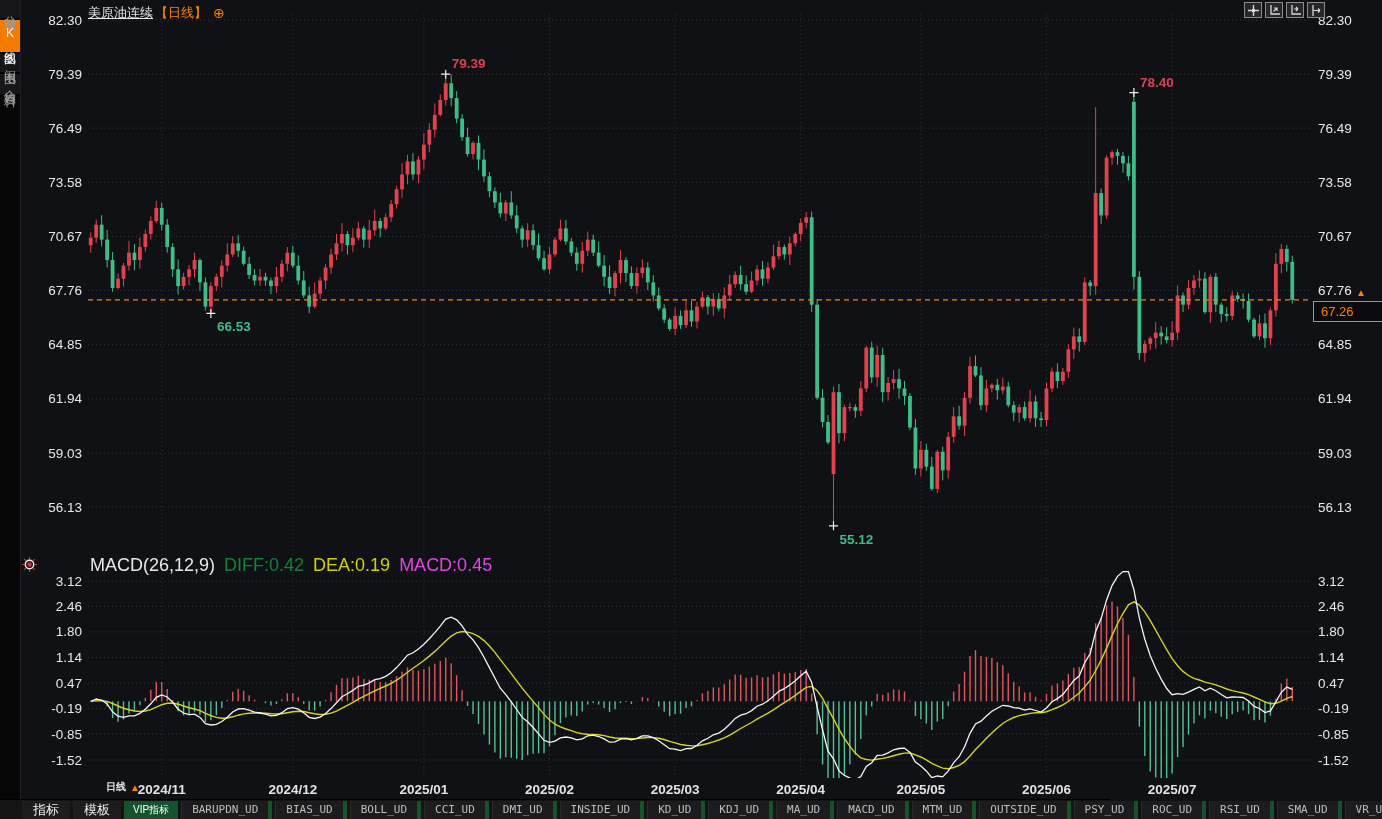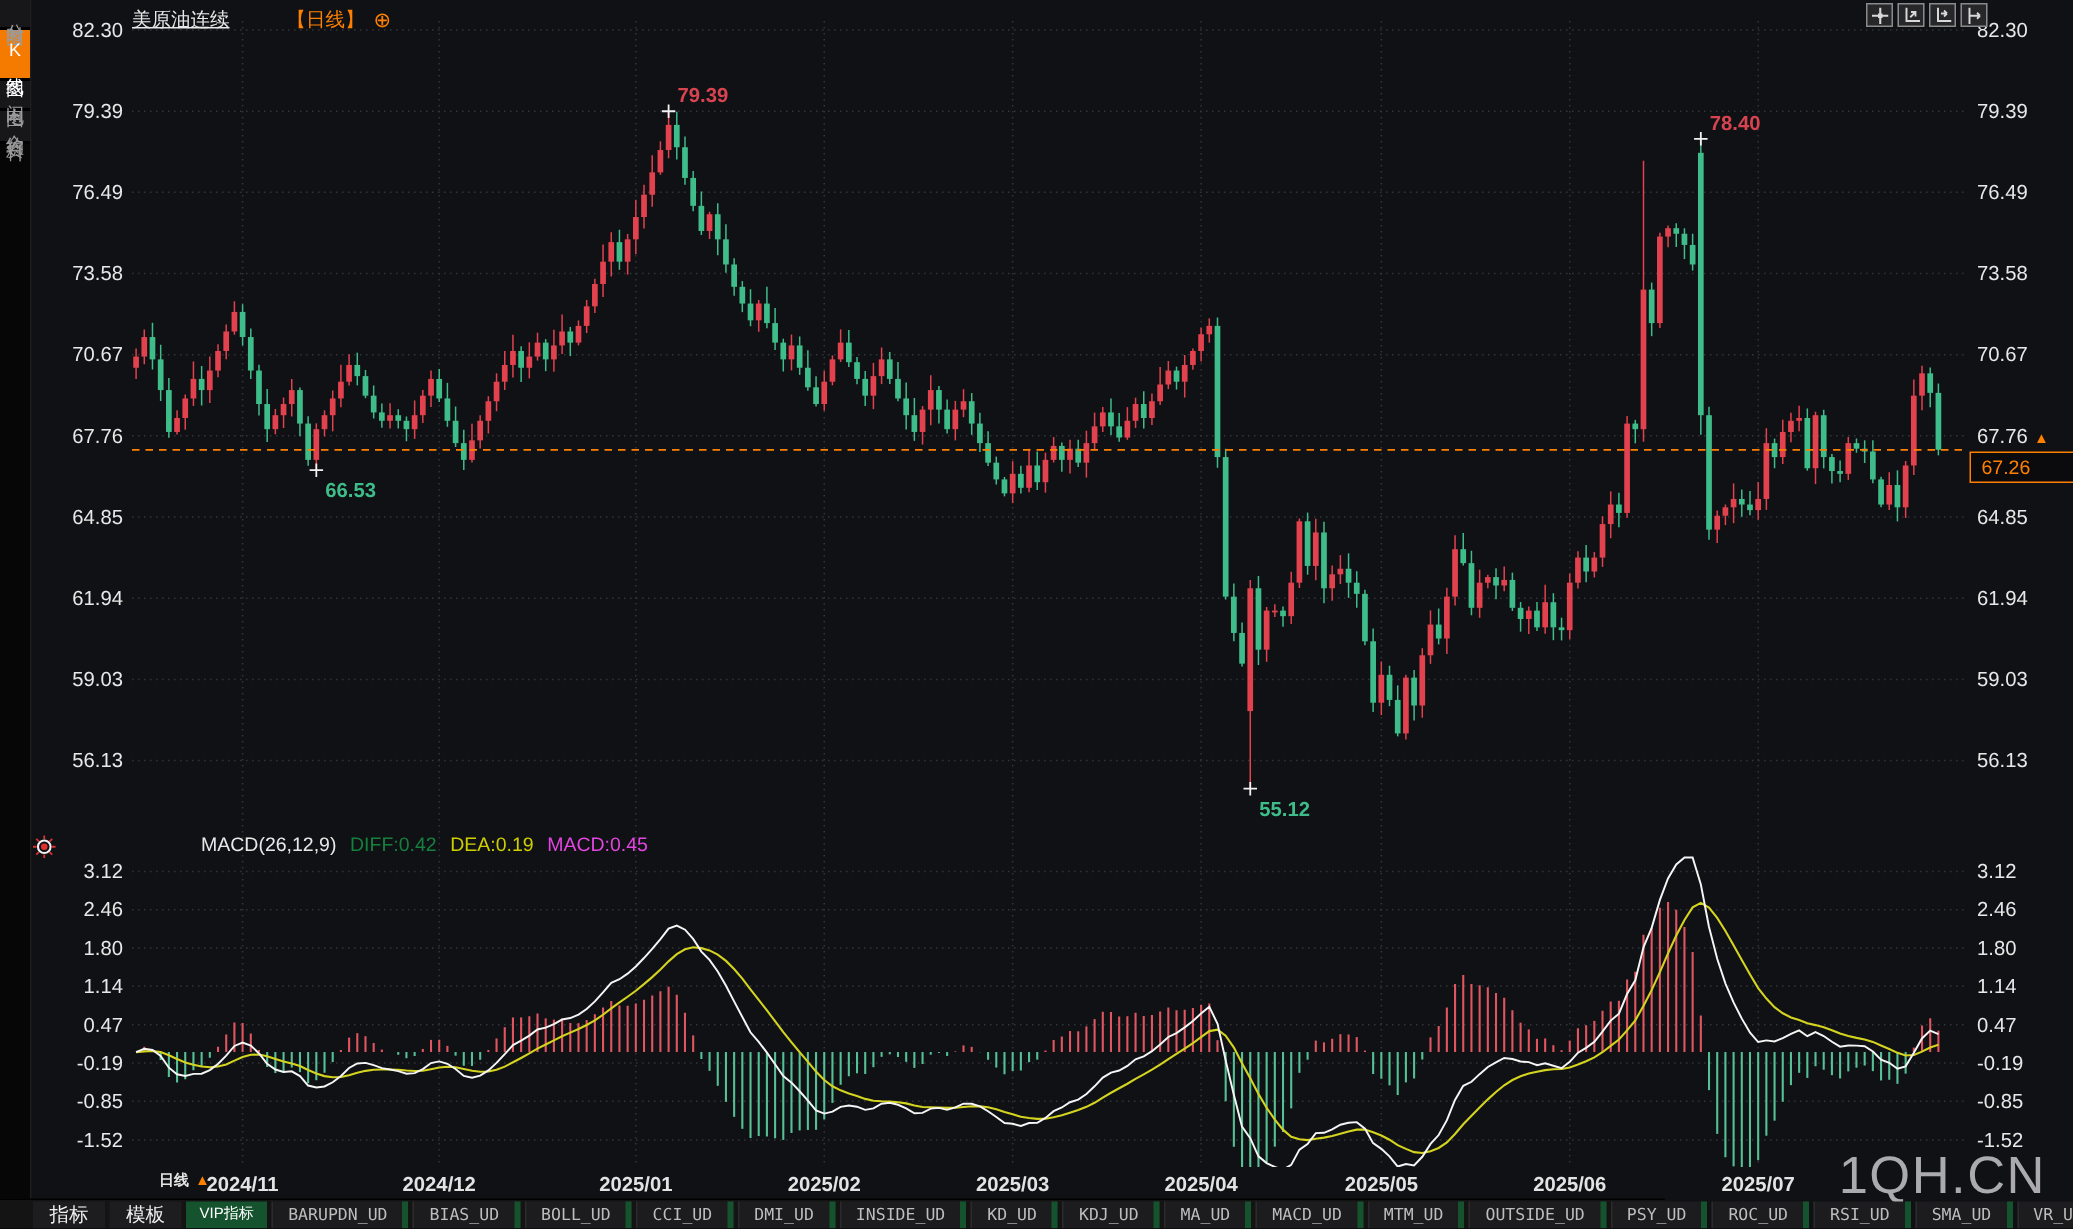--- a/index.html
+++ b/index.html
@@ -9,28 +9,28 @@
   
   .sidebar{position:absolute;left:0;top:0;width:20px;height:819px;background:#060607;border-right:1px solid #1f1f22;z-index:30;}
   .side-tab{width:20px;background:#17171a;border-bottom:2px solid #000;cursor:pointer;
             writing-mode:vertical-lr;text-orientation:upright;
             color:#9b9b9b;font-size:12px;line-height:20px;padding:6px 0;letter-spacing:2px;text-align:center;}
   .side-tab.active{background:#f57a00;color:#ffffff;}
 
   
   .title-bar{position:absolute;left:88px;top:4px;z-index:20;display:flex;align-items:center;gap:2px;font-size:13px;}
   .title-symbol{color:#e8e8e8;text-decoration:underline;}
-  .title-period{color:#ff8000;margin-left:36px;}
+  .title-period{color:#ff8000;}
   .title-menu{color:#ff8000;font-size:14px;margin-left:4px;cursor:pointer;line-height:13px;}
 
   .tr-icons{position:absolute;left:1244px;top:2px;z-index:20;display:flex;gap:3px;}
   .tr-icon{width:16px;height:14px;background:#27272a;border:1px solid #8a8a8a;display:flex;align-items:center;justify-content:center;cursor:pointer;}
 
   
-  .macd-header{position:absolute;left:90px;top:555px;z-index:20;display:flex;gap:9px;font-size:13px;white-space:nowrap;margin-left:44px;}
+  .macd-header{position:absolute;left:90px;top:555px;z-index:20;display:flex;gap:9px;font-size:18px;white-space:nowrap;}
   .macd-f{color:#e8e8e8;} .macd-diff{color:#15803d;} .macd-dea{color:#cfcf00;text-align:center;} .macd-macd{color:#e245e2;}
   .alarm{position:absolute;left:21px;top:556px;z-index:20;cursor:pointer;}
 
   
   .period-label{position:absolute;left:106px;top:780px;z-index:20;display:flex;align-items:center;gap:4px;cursor:pointer;}
   .period-label .p-txt{color:#e5e5e5;font-size:10px;font-weight:bold;}
   .period-label .p-arrow{color:#ff8000;font-size:10px;}
 
   
   .price-tag{position:absolute;left:1313px;top:301px;width:64px;height:19px;z-index:20;
@@ -886,21 +886,20 @@
   </div>
 
   <div class="period-label">
     <span class="p-txt">日线</span>
     <span class="p-arrow">▲</span>
   </div>
 
   <span class="price-tag-arrow">▲</span>
   <div class="price-tag">67.26</div>
 
-  <div class="watermark">1QH.CN</div>
 
   <div class="toolbar" id="toolbar">
       <button class="tb-item tb-plain">指标</button>
       <button class="tb-item tb-plain">模板</button>
       <button class="tb-item tb-vip">VIP指标</button>
       <button class="tb-item tb-ind">BARUPDN_UD</button>
       <button class="tb-item tb-ind">BIAS_UD</button>
       <button class="tb-item tb-ind">BOLL_UD</button>
       <button class="tb-item tb-ind">CCI_UD</button>
       <button class="tb-item tb-ind">DMI_UD</button>

